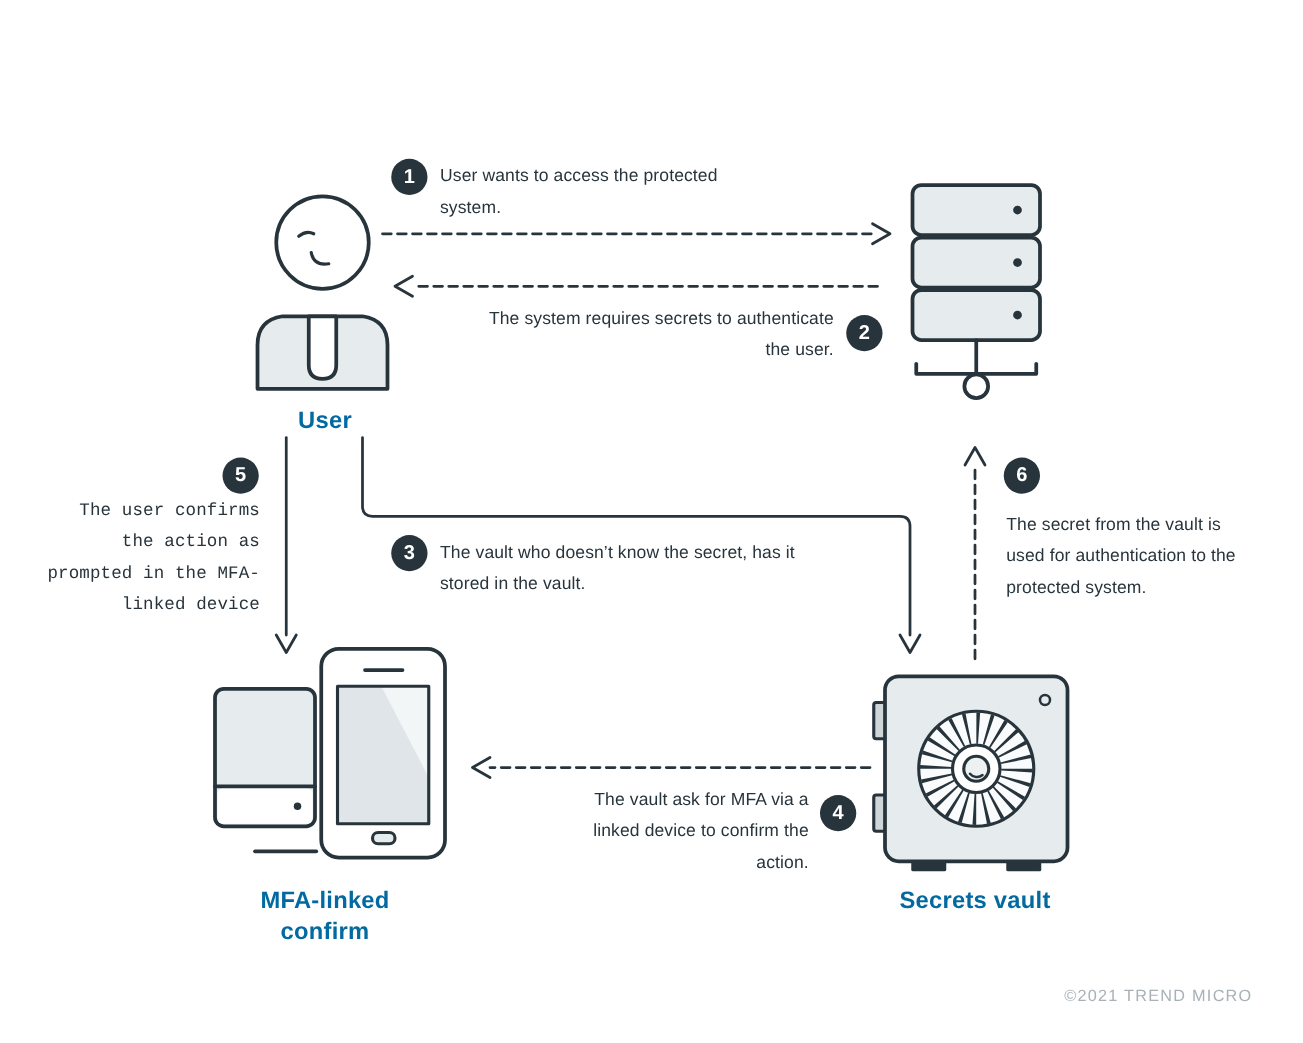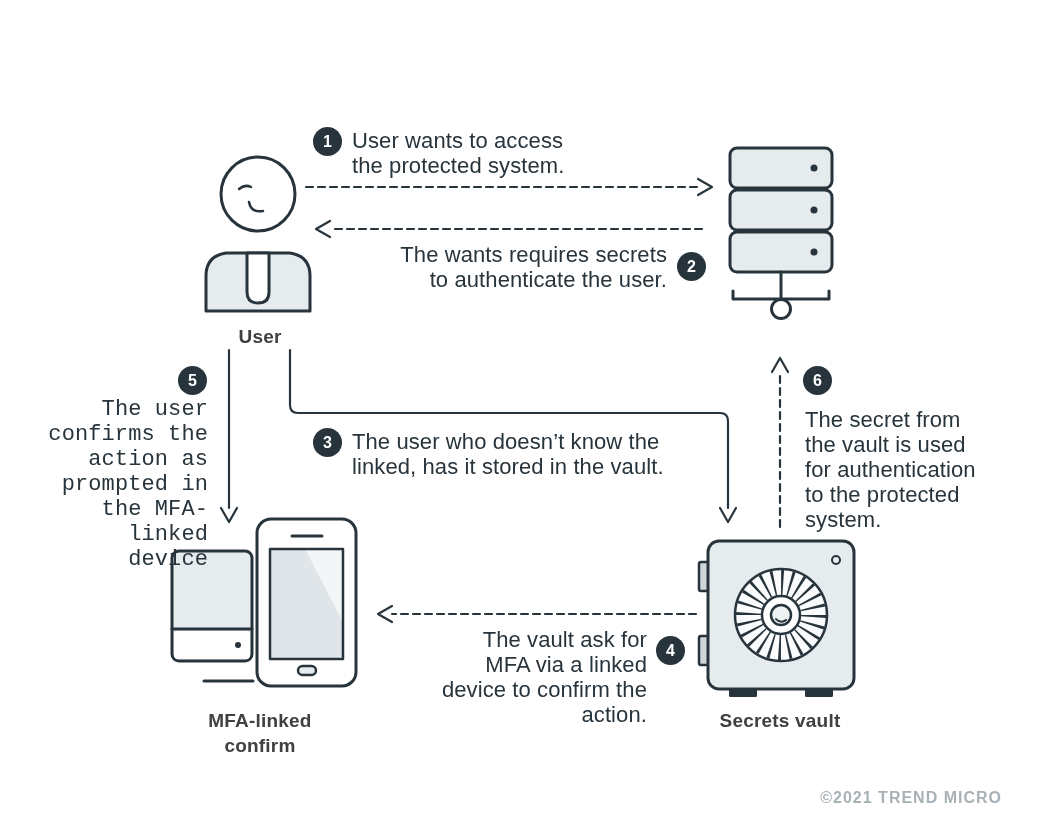--- a/index.html
+++ b/index.html
@@ -2,35 +2,35 @@
 <html><head>
 <meta charset="utf-8">
 <style>
   html,body { margin:0; padding:0; background:#ffffff; }
   .canvas {
     position:relative; width:1042px; height:834px; background:#ffffff;
     font-family:"Liberation Sans", sans-serif; overflow:hidden;
   }
   svg.layer { position:absolute; left:0; top:0; }
   .step-text {
-    position:absolute; font-size:22px; line-height:25px; font-weight:500;
+    position:absolute; font-size:14px; line-height:25px; font-weight:500;
     color:#28343c; letter-spacing:0.1px;
   }
   .align-right { text-align:right; }
   .badge {
     position:absolute; width:29px; height:29px; border-radius:50%;
     background:#28343c; color:#ffffff; font-size:16px; font-weight:700;
     display:flex; align-items:center; justify-content:center;
   }
   .node-label {
-    position:absolute; font-size:19px; font-weight:700; color:#404040;
+    position:absolute; font-size:19px; font-weight:700; color:#0369a1;
     text-align:center; line-height:25px; letter-spacing:0.2px;
   }
   .footer {
-    position:absolute; font-size:16px; font-weight:700; color:#a8b1b6;
+    position:absolute; font-size:13px; font-weight:400; color:#a8b1b6;
     letter-spacing:1px; text-align:right;
   }
 </style>
 </head>
 <body>
 
 <div class="canvas">
 
   <svg class="layer" width="1042" height="834" viewBox="0 0 1042 834">
 
@@ -116,22 +116,22 @@
   </svg>
 
   <div class="badge" style="left:313px; top:127px;">1</div>
   <div class="badge" style="left:677px; top:252px;">2</div>
   <div class="badge" style="left:313px; top:428px;">3</div>
   <div class="badge" style="left:656px; top:636px;">4</div>
   <div class="badge" style="left:178px; top:366px;">5</div>
   <div class="badge" style="left:803px; top:366px;">6</div>
 
   <div class="step-text" style="left:352px; top:128px; width:235px;">User wants to access the protected system.</div>
-  <div class="step-text align-right" style="left:387px; top:242px; width:280px;">The wants requires secrets to authenticate the user.</div>
-  <div class="step-text" style="left:352px; top:429px; width:320px;">The user who doesn’t know the linked, has it stored in the vault.</div>
+  <div class="step-text align-right" style="left:387px; top:242px; width:280px;">The system requires secrets to authenticate the user.</div>
+  <div class="step-text" style="left:352px; top:429px; width:320px;">The vault who doesn’t know the secret, has it stored in the vault.</div>
   <div class="step-text align-right" style="left:435px; top:627px; width:212px;text-align:right;">The vault ask for MFA via a linked device to confirm the action.</div>
   <div class="step-text align-right" style="left:36px; top:397px; width:172px;font-family:Liberation Mono, monospace;">The user confirms the action as prompted in the MFA-linked device</div>
   <div class="step-text" style="left:805px; top:407px; width:192px;">The secret from the vault is used for authentication to the protected system.</div>
 
   <div class="node-label" style="left:185px; top:324px; width:150px;">User</div>
   <div class="node-label" style="left:185px; top:708px; width:150px;">MFA-linked confirm</div>
   <div class="node-label" style="left:680px; top:708px; width:200px;">Secrets vault</div>
 
   <div class="footer" style="left:700px; top:789px; width:302px;">©2021 TREND MICRO</div>
 

